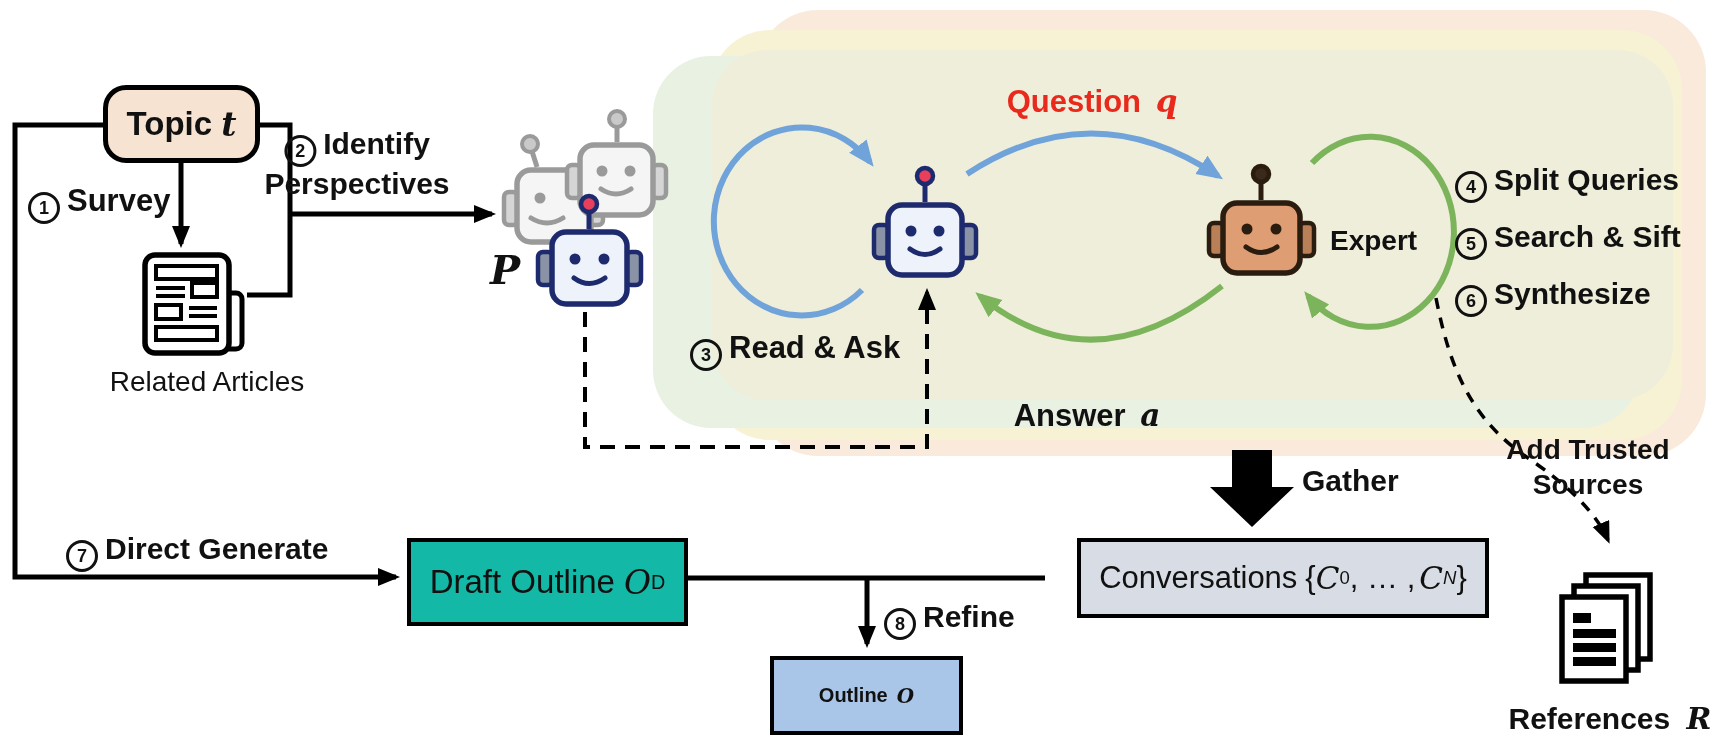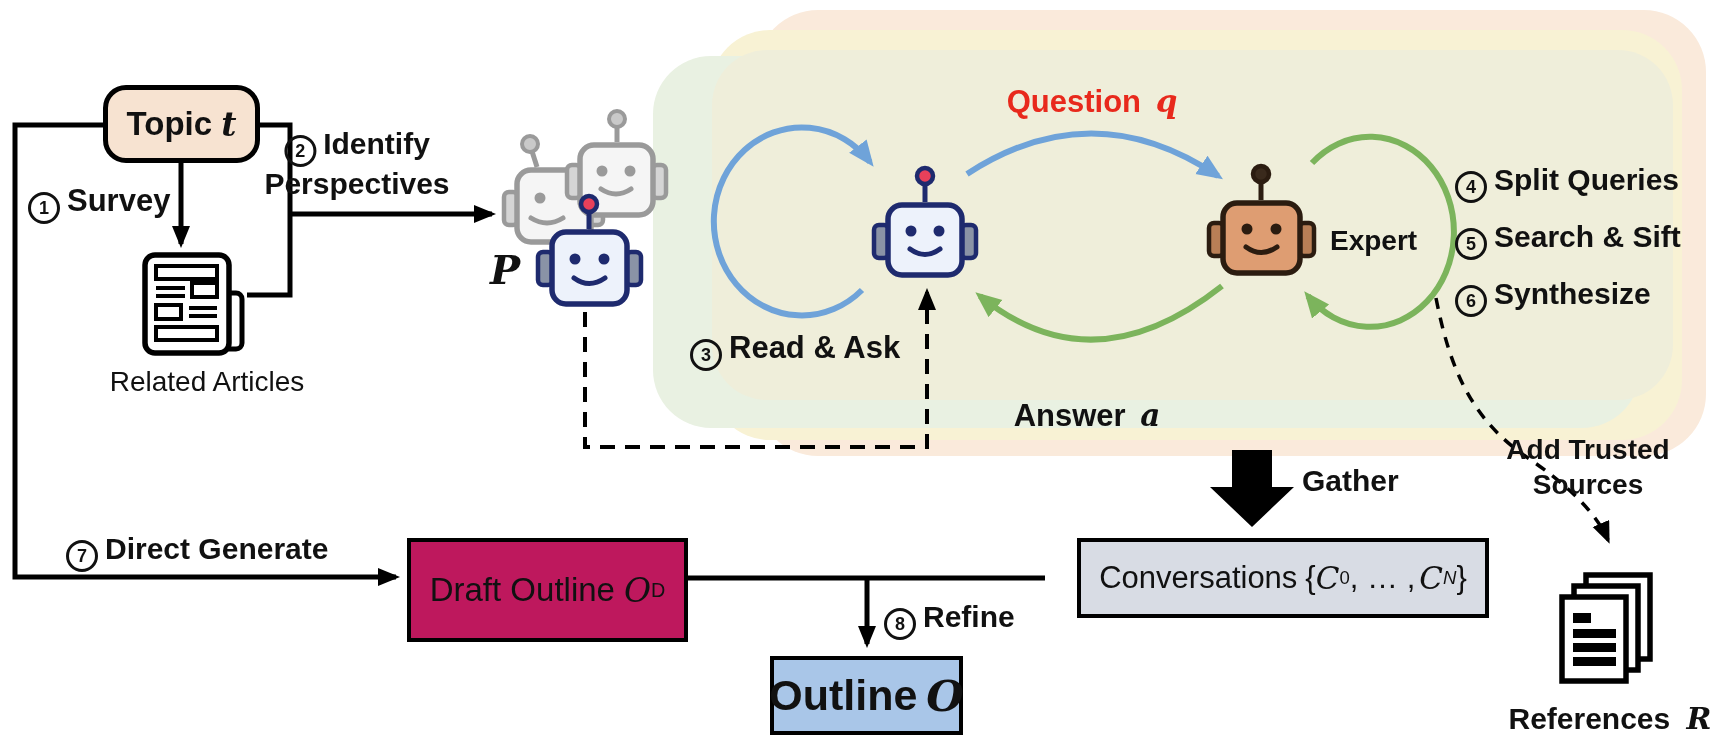--- a/index.html
+++ b/index.html
@@ -2,23 +2,23 @@
 <html><head>
 <meta charset="utf-8">
 <style>
   html,body{margin:0;padding:0;background:#ffffff;}
   #canvas{position:relative;width:1724px;height:754px;background:#ffffff;overflow:hidden;
           font-family:"Liberation Sans","DejaVu Sans",sans-serif;color:#111;}
   #wires{position:absolute;left:0;top:0;z-index:1;}
   .box{position:absolute;box-sizing:border-box;border:4px solid #000;display:flex;
        align-items:center;justify-content:center;z-index:2;white-space:nowrap;}
   .box-topic{left:103px;top:85px;width:157px;height:78px;background:#f7e3d1;font-weight:700;font-size:33px;border-width:5px;border-radius:23px;}
-  .box-draft{left:407px;top:538px;width:281px;height:104px;background:#be185d;font-size:33px;}
+  .box-draft{left:407px;top:538px;width:281px;height:88px;background:#14b8a6;font-size:33px;}
   .box-conv{left:1045px;top:538px;width:412px;height:80px;background:#d8dce4;font-size:31px;margin-left:32px;}
-  .box-outline{left:770px;top:656px;width:193px;height:79px;background:#a9c6e8;font-weight:700;font-size:43px;}
+  .box-outline{left:770px;top:656px;width:193px;height:79px;background:#a9c6e8;font-weight:700;font-size:20px;}
   .lbl{position:absolute;z-index:3;font-weight:700;font-size:30px;white-space:nowrap;line-height:1.1;}
   .center{transform:translateX(-50%);text-align:center;}
   .reg{font-weight:400;}
   .circ{display:inline-flex;align-items:center;justify-content:center;width:26px;height:26px;
         border:3px solid #111;border-radius:50%;font-size:18px;font-weight:700;line-height:1;
         vertical-align:-3px;margin-right:7px;}
   .v{font-family:"DejaVu Serif","Liberation Serif",serif;font-style:italic;}
   .sub{font-size:0.6em;vertical-align:-0.25em;font-style:normal;}
   .subi{font-size:0.6em;vertical-align:-0.25em;font-style:italic;}
   .red{color:#e8291c;}

